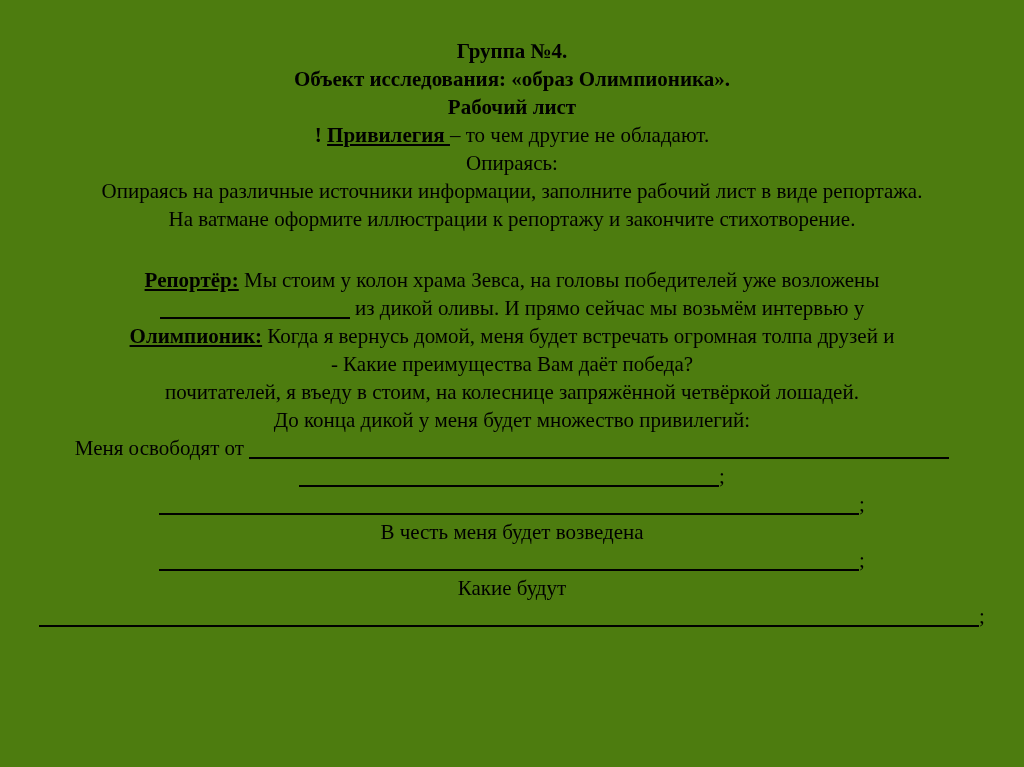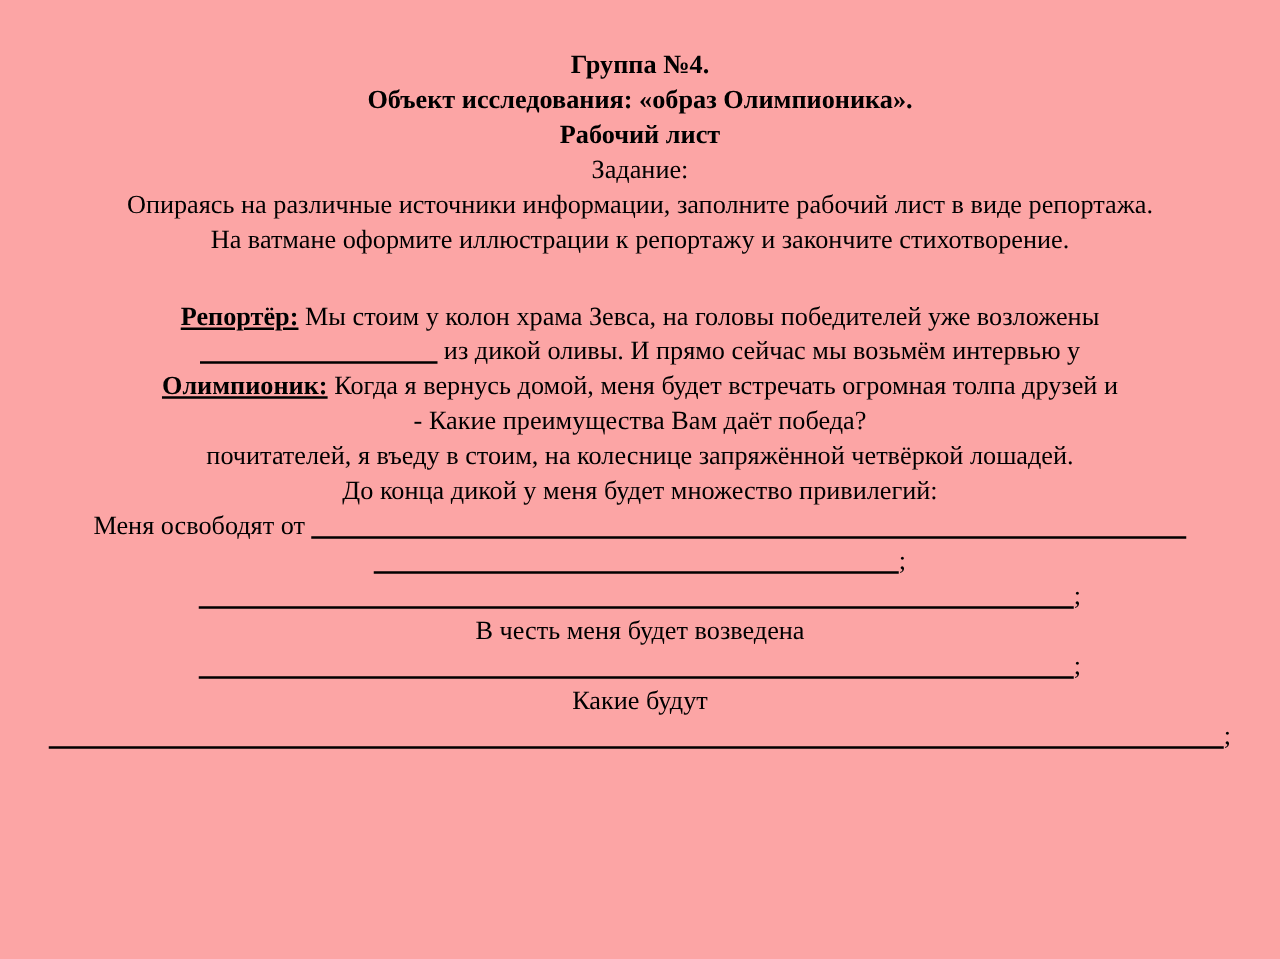--- a/index.html
+++ b/index.html
@@ -4,21 +4,21 @@
 <style>
   html, body {
     margin: 0;
     padding: 0;
     background: #ffffff;
   }
   .page {
     position: relative;
     width: 1024px;
     height: 767px;
-    background: #fca5a5;
+    background: #4d7c0f;
     color: #000000;
     font-family: "Liberation Serif", "DejaVu Serif", serif;
     font-size: 21px;
     line-height: 1.33;
     box-sizing: border-box;
     padding: 38px 18px 0 18px;
     overflow: hidden;
   }
 
   .doc-line {
@@ -55,22 +55,25 @@
 </style>
 </head>
 <body>
 
 <div class="page">
 
   <div class="doc-line title-line">Группа №4.</div>
   <div class="doc-line title-line">Объект исследования: «образ Олимпионика».</div>
   <div class="doc-line title-line">Рабочий лист</div>
 
+  <div class="doc-line">
+    <span class="bold">! </span><span class="bold-ul">Привилегия </span><span>– то чем другие не обладают.</span>
+  </div>
 
-  <div class="doc-line">Задание:</div>
+  <div class="doc-line">Опираясь:</div>
   <div class="doc-line">Опираясь на различные источники информации, заполните рабочий лист в виде репортажа.</div>
   <div class="doc-line">На ватмане оформите иллюстрации к репортажу и закончите стихотворение.</div>
 
   <div class="spacer-block"></div>
 
   <div class="doc-line">
     <span class="bold-ul">Репортёр:</span>
     <span>Мы стоим у колон храма Зевса, на головы победителей уже возложены</span>
   </div>
 

